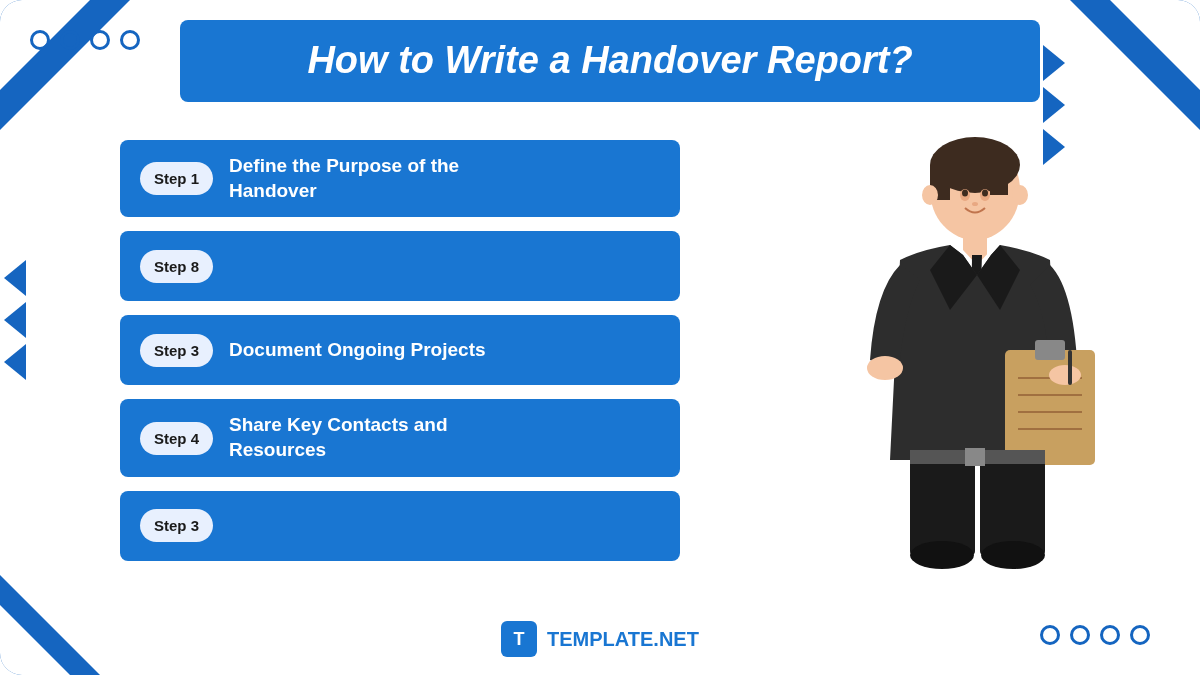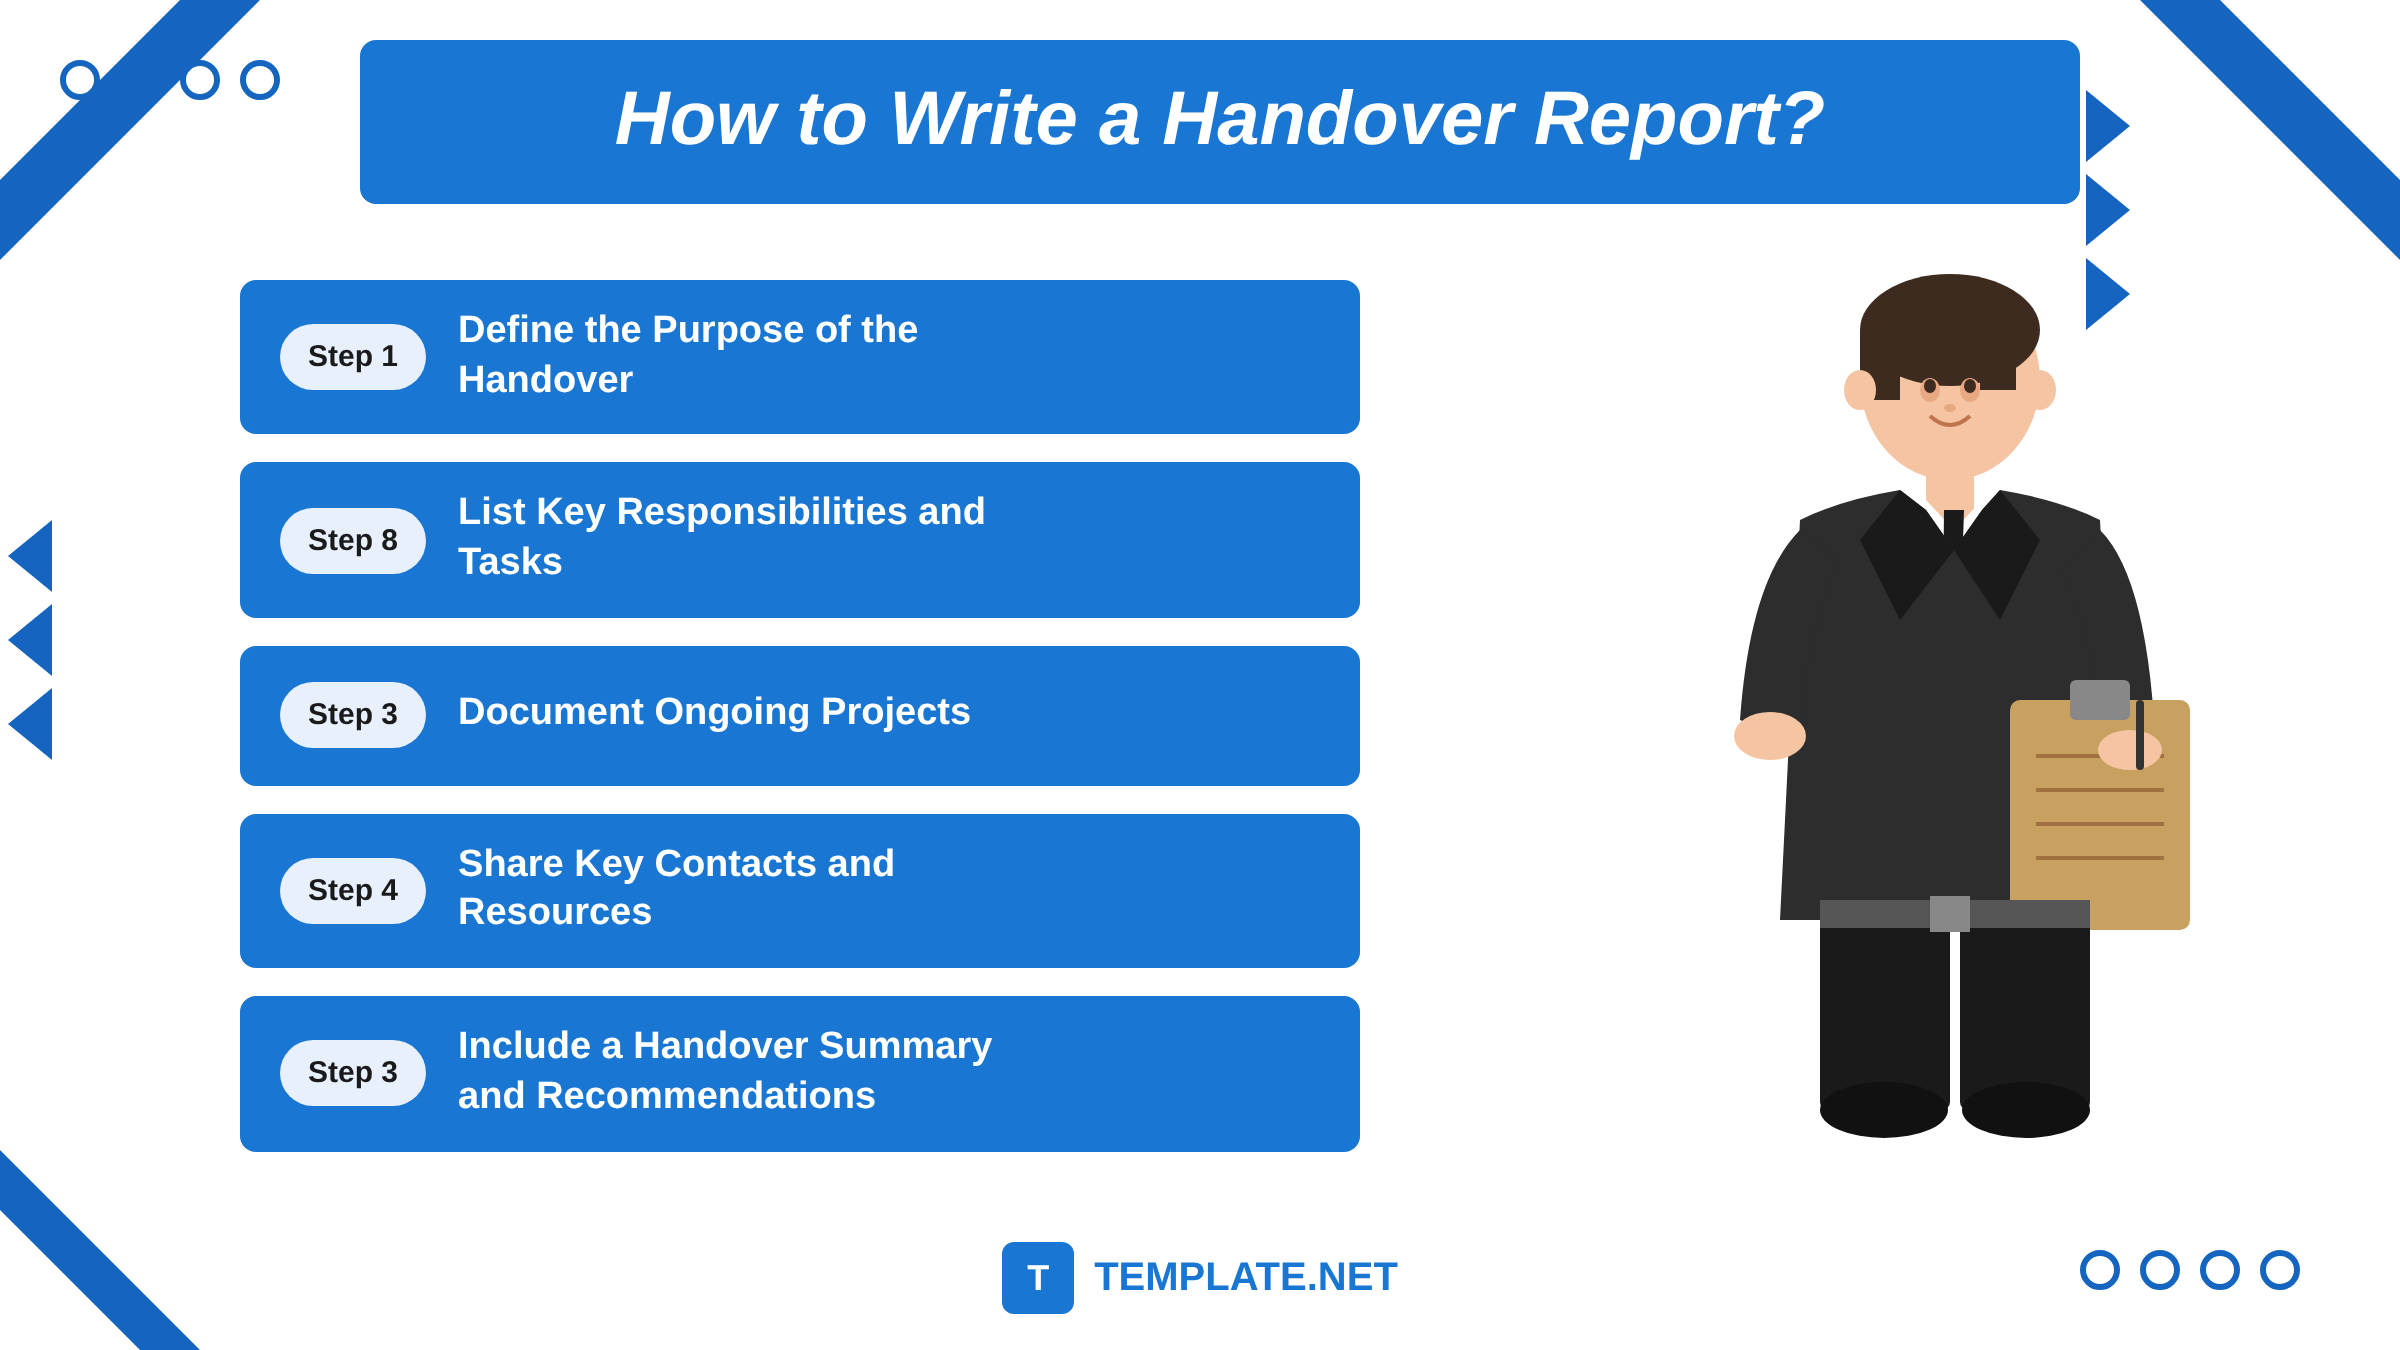--- a/index.html
+++ b/index.html
@@ -12,20 +12,21 @@
       overflow: hidden;
       position: relative;
     }
 
     .container {
       width: 1200px;
       height: 675px;
       background: #ffffff;
       position: relative;
       overflow: hidden;
+      border-radius: 22px;
     }
 
     
     .shape-top-left {
       position: absolute;
       top: 0;
       left: 0;
       width: 140px;
       height: 130px;
     }
@@ -319,36 +320,34 @@
 
   <div class="steps-section">
 
     <div class="step-item">
       <div class="step-badge">Step 1</div>
       <div class="step-text">Define the Purpose of the<br>Handover</div>
     </div>
 
     <div class="step-item">
       <div class="step-badge">Step 8</div>
-      <div class="step-text">List Key Responsibilities and<br>Tasks</div>
     </div>
 
     <div class="step-item">
       <div class="step-badge">Step 3</div>
       <div class="step-text">Document Ongoing Projects</div>
     </div>
 
     <div class="step-item">
       <div class="step-badge">Step 4</div>
       <div class="step-text">Share Key Contacts and<br>Resources</div>
     </div>
 
     <div class="step-item">
       <div class="step-badge">Step 3</div>
-      <div class="step-text">Include a Handover Summary<br>and Recommendations</div>
     </div>
 
   </div>
 
   <div class="person-section">
     <svg class="person-svg" viewBox="0 0 280 460" xmlns="http://www.w3.org/2000/svg">
 
       <ellipse cx="155" cy="80" rx="45" ry="50" fill="#f5c5a3"></ellipse>
 
       <ellipse cx="155" cy="55" rx="45" ry="28" fill="#3d2b1f"></ellipse>

